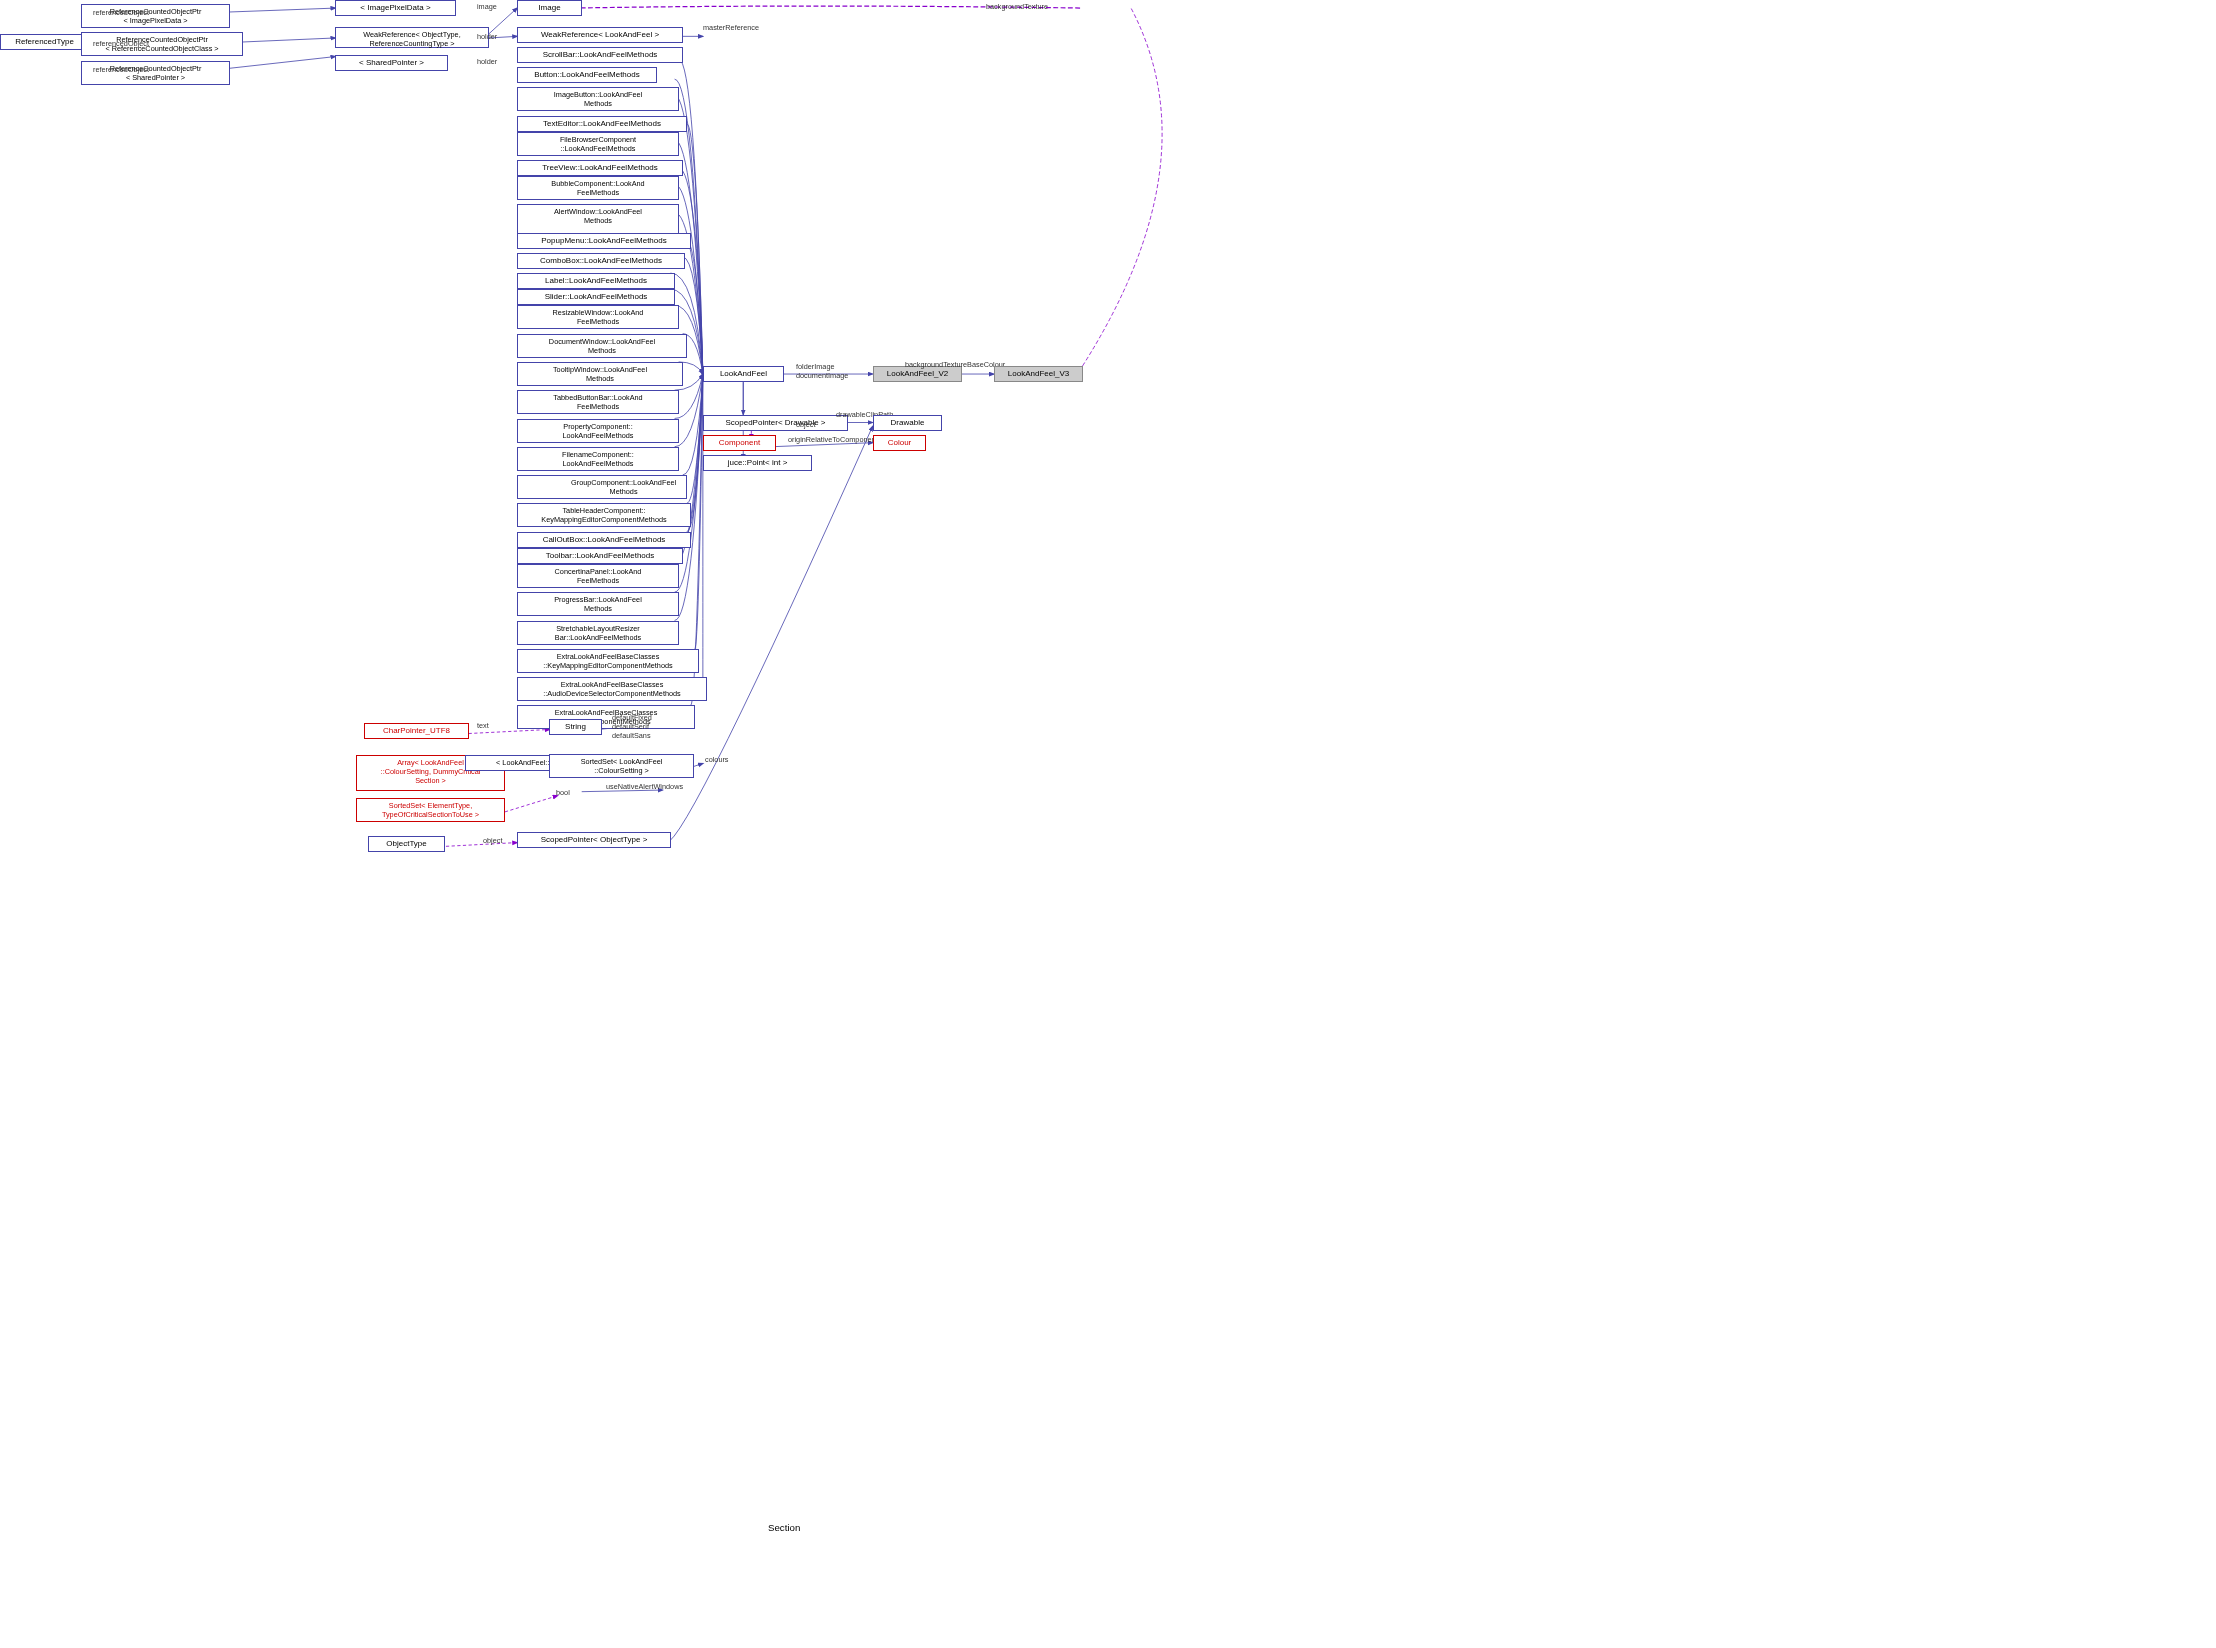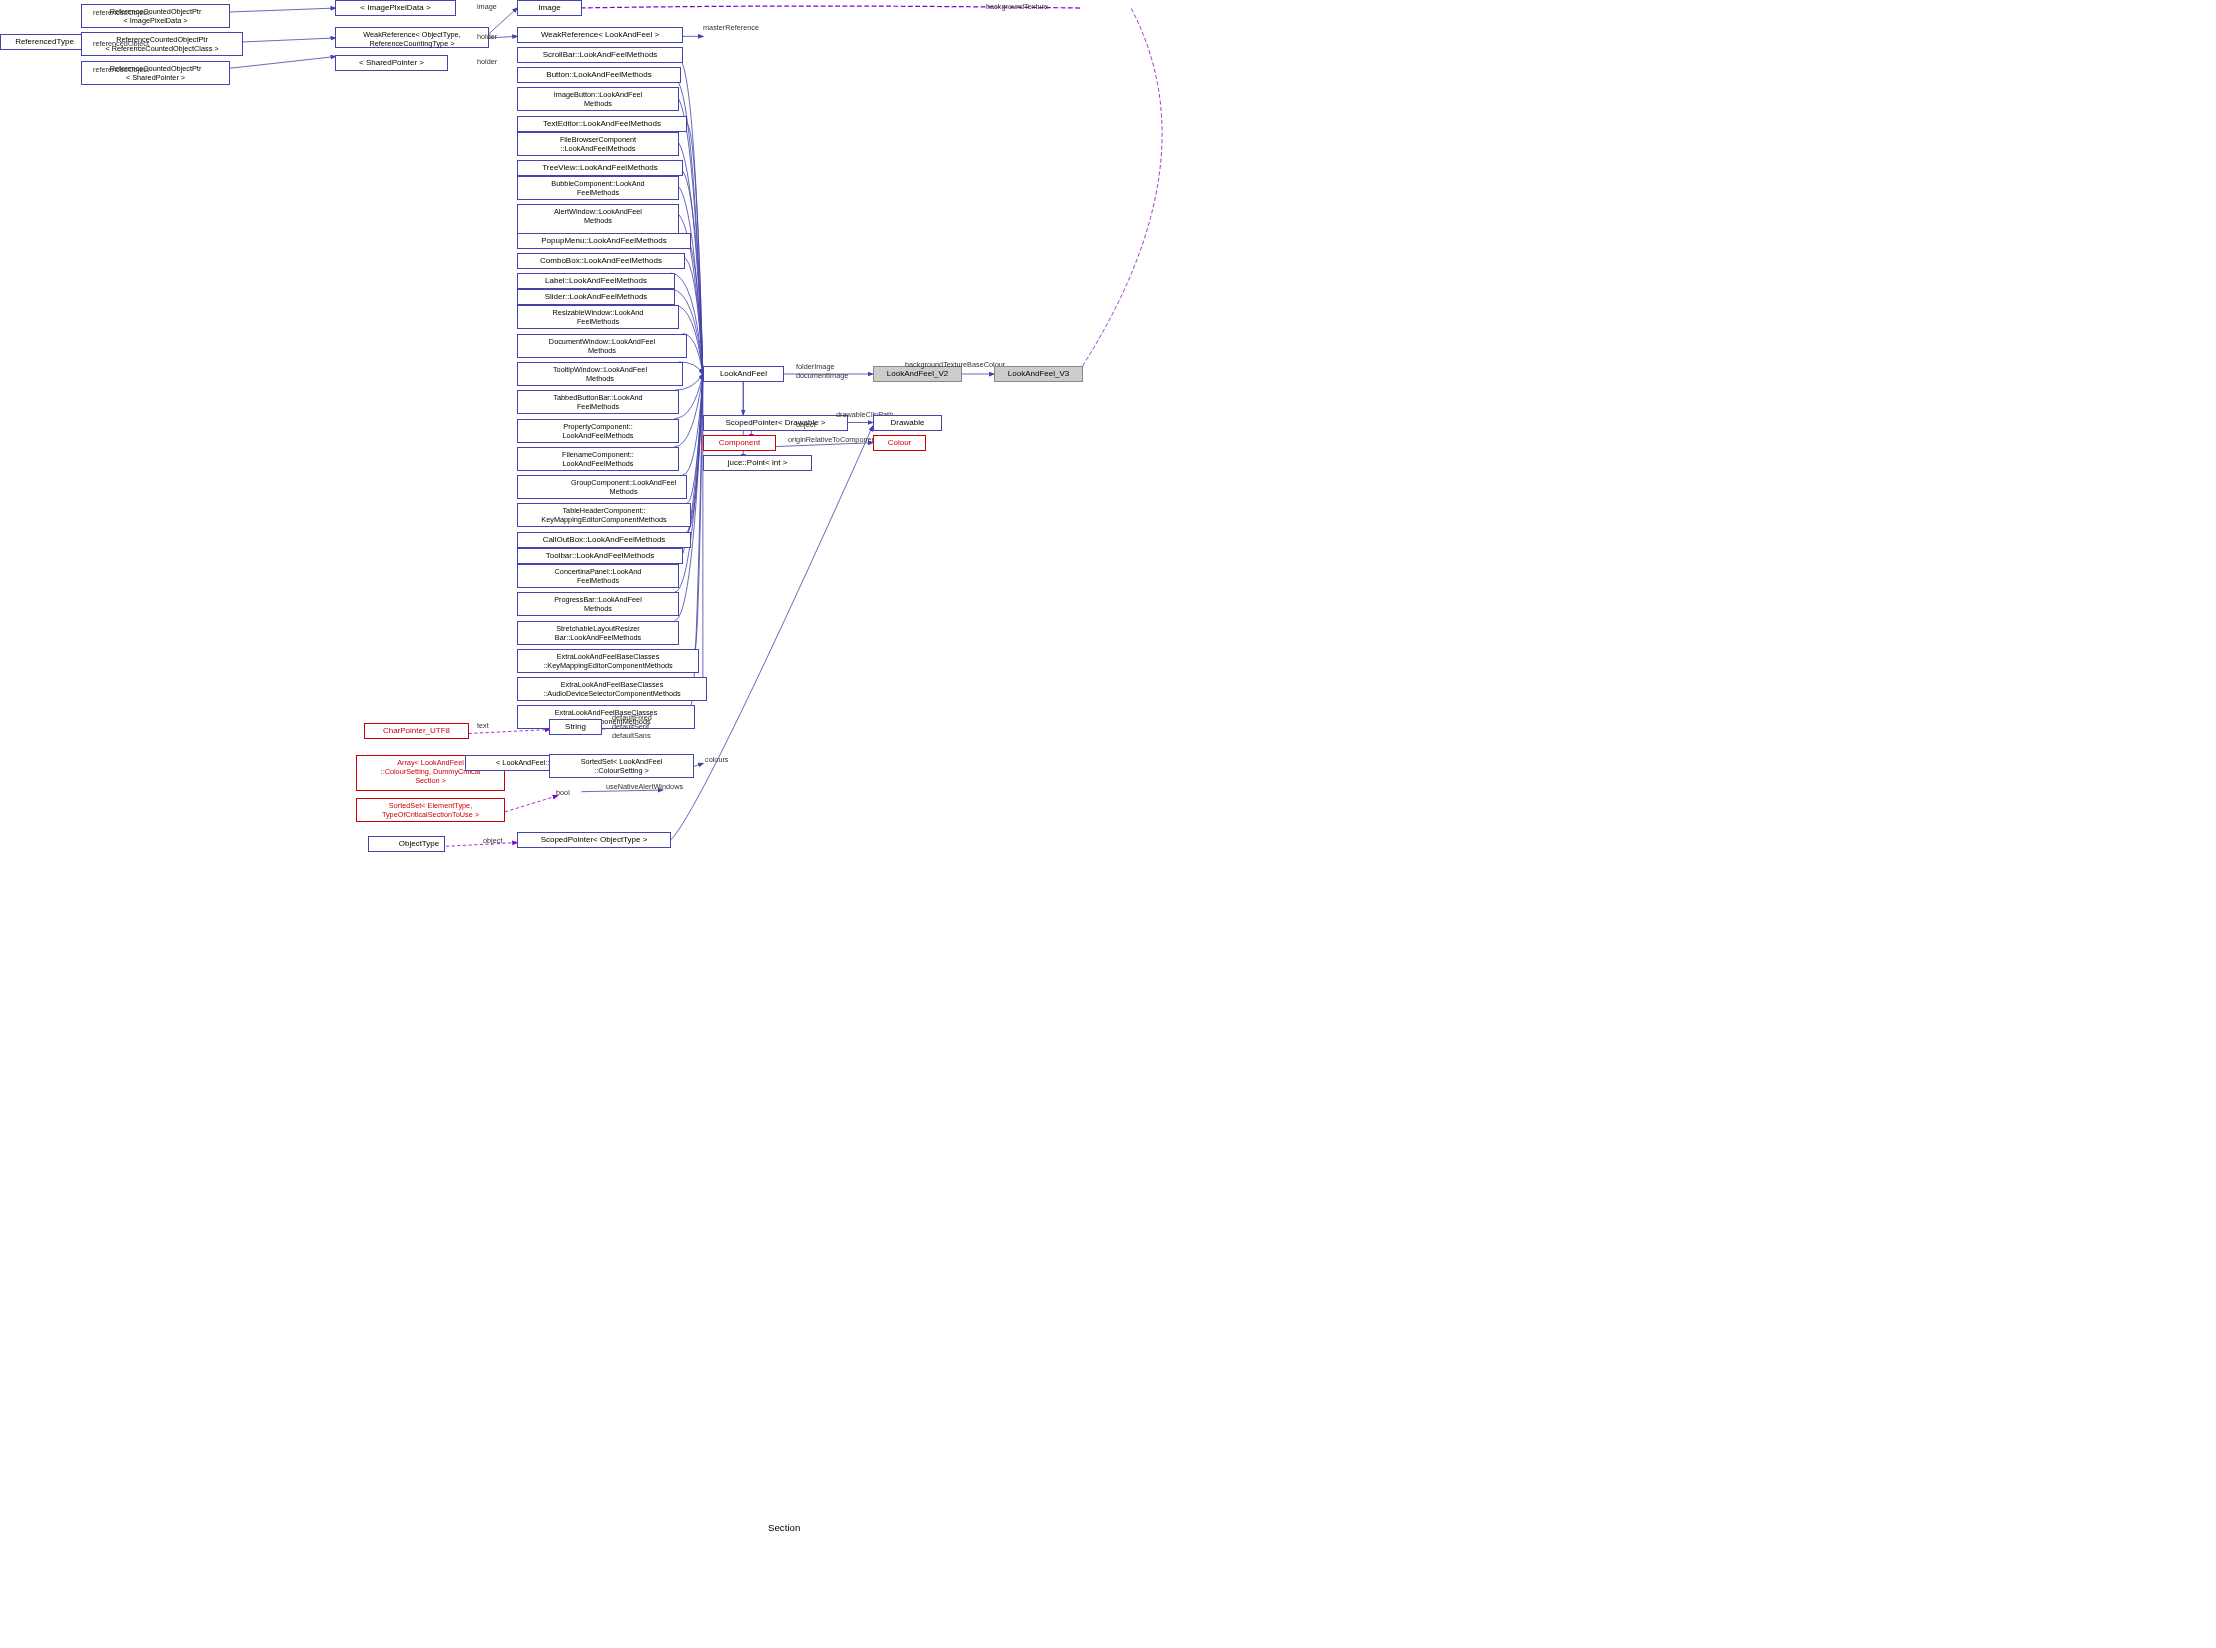--- a/index.html
+++ b/index.html
@@ -220,21 +220,21 @@
   <div class="node node-blue" style="left:517px;top:27px;width:166px;height:16px;">
     <span>WeakReference&lt; LookAndFeel &gt;</span>
   </div>
 
   <div style="position:absolute;left:703px;top:22.6px;font-size:7.3px;color:#333;">masterReference</div>
 
   <div class="node node-blue" style="left:517px;top:47px;width:166px;height:16px;">
     <span>ScrollBar::LookAndFeelMethods</span>
   </div>
 
-  <div class="node node-blue" style="left:517px;top:67px;width:164px;height:16px;">
+  <div class="node node-blue" style="left:517px;top:67px;width:140px;height:16px;">
     <span>Button::LookAndFeelMethods</span>
   </div>
 
   <div class="node node-blue" style="left:517px;top:87px;width:162px;height:24px;font-size:7.3px;">
     <span>ImageButton::LookAndFeel<br>Methods</span>
   </div>
 
   <div class="node node-blue" style="left:517px;top:116px;width:170px;height:16px;">
     <span>TextEditor::LookAndFeelMethods</span>
   </div>
@@ -406,21 +406,21 @@
   <div style="position:absolute;left:705px;top:755px;font-size:7.3px;color:#333;">colours</div>
 
   <div class="node node-red" style="left:356px;top:798px;width:149px;height:24px;font-size:7.3px;">
     <span>SortedSet&lt; ElementType,<br>TypeOfCriticalSectionToUse &gt;</span>
   </div>
 
   <div style="position:absolute;left:556px;top:788px;font-size:7.3px;color:#333;">bool</div>
 
   <div style="position:absolute;left:606px;top:782px;font-size:7.3px;color:#333;">useNativeAlertWindows</div>
 
-  <div class="node node-blue" style="left:368px;top:836px;width:77px;height:16px;text-align:right;">
+  <div class="node node-blue" style="left:368px;top:836px;width:77px;height:16px;">
     <span>ObjectType</span>
   </div>
 
   <div style="position:absolute;left:483px;top:836px;font-size:7.3px;color:#333;">object</div>
 
   <div class="node node-blue" style="left:517px;top:832px;width:154px;height:16px;">
     <span>ScopedPointer&lt; ObjectType &gt;</span>
   </div>
 
   <div style="position:absolute;left:768px;top:1522px;font-size:9.7px;color:#000;">Section</div>

